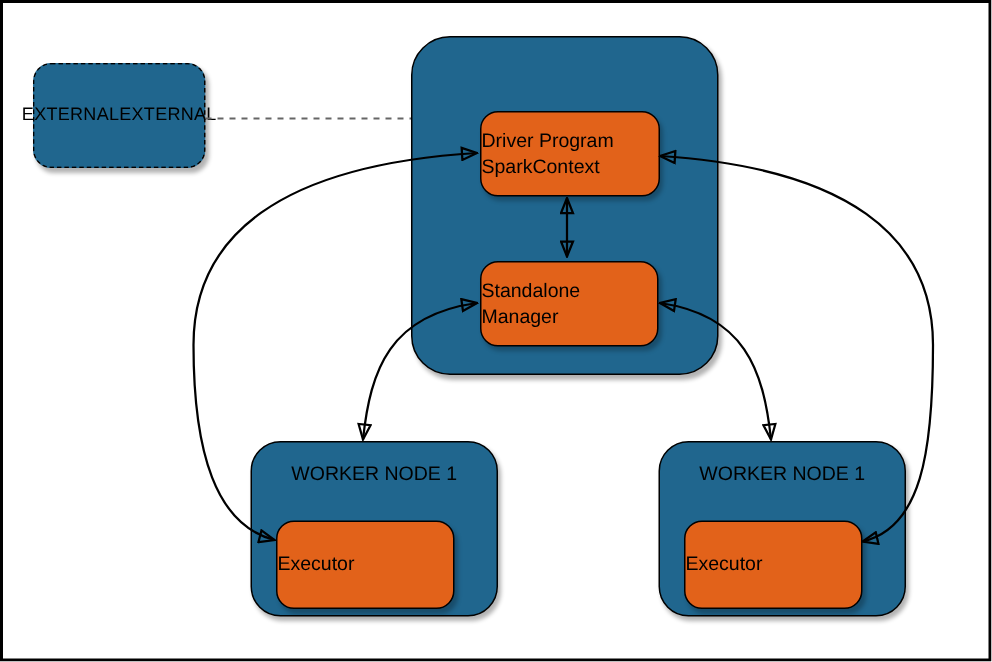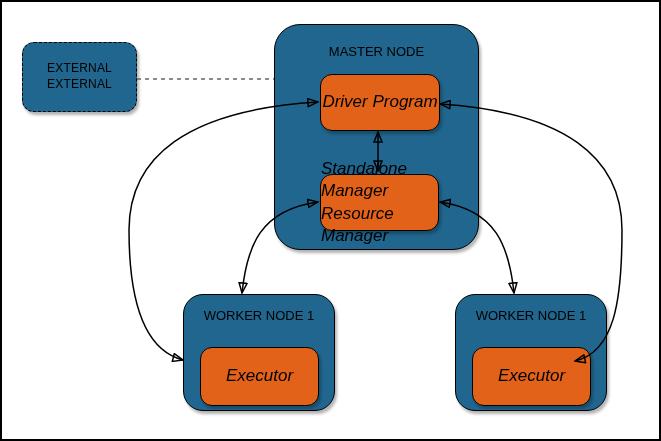--- a/index.html
+++ b/index.html
@@ -24,50 +24,48 @@
     position:absolute;
     box-sizing:border-box;
     background:var(--node-blue);
     border:1px solid var(--outline);
     box-shadow:2px 3px 3px rgba(0,0,0,0.30);
   }
   .ext{
     left:20px;top:40px;width:115px;height:70px;
     border-radius:12px;
     border:1.5px dashed var(--outline);
-    display:flex;flex-direction:column;align-items:center;justify-content:center;
+    display:flex;flex-direction:row;align-items:center;justify-content:center;
     font-size:12px;line-height:1.3;letter-spacing:.2px;
   }
   .master{
     left:272px;top:22px;width:205px;height:226px;
     border-radius:26px;
   }
   .worker{
-    top:292px;width:152px;height:117px;
+    top:292px;width:165px;height:117px;
     border-radius:20px;
-    margin-left:16px;
   }
   .worker-left{left:165px;}
   .worker-right{left:437px;}
   .node-title{
     text-align:center;
     font-size:13px;
     margin-top:13px;
   }
   .master .node-title{margin-top:19px;}
   .box{
     position:absolute;
     box-sizing:border-box;
     background:var(--box-orange);
     border:1px solid var(--outline);
     border-radius:12px;
-    display:flex;flex-direction:column;align-items:center;justify-content:center;
-    font-size:17px;line-height:1.3;
+    display:flex;flex-direction:column;justify-content:center;
+    font-size:13px;line-height:1.3;
     box-shadow:2px 3px 3px rgba(0,0,0,0.25);
-    font-style:italic;
   }
   .driver{left:45px;top:49px;width:120px;height:57px;}
   .rm{left:45px;top:149px;width:119px;height:57px;}
   .executor{left:16px;top:52px;width:119px;height:59px;}
   .arrows{
     position:absolute;left:0;top:0;width:661px;height:441px;
     pointer-events:none;
   }
   .arrows path{fill:none;stroke:var(--outline);stroke-width:1.5px;}
   .arrows .dashed{stroke:var(--dash-gray);stroke-width:1.3px;stroke-dasharray:4 4;}
@@ -76,27 +74,26 @@
 <body>
 
 <div class="canvas">
 
   <div class="node ext">
     <div>EXTERNAL</div>
     <div>EXTERNAL</div>
   </div>
 
   <div class="node master">
-    <div class="node-title">MASTER NODE</div>
     <div class="box driver">
       <div>Driver Program</div>
+      <div>SparkContext</div>
     </div>
     <div class="box rm">
       <div>Standalone Manager</div>
-      <div>Resource Manager</div>
     </div>
   </div>
 
   <div class="node worker worker-left">
     <div class="node-title">WORKER NODE 1</div>
     <div class="box executor">
       <div>Executor</div>
     </div>
   </div>
 

